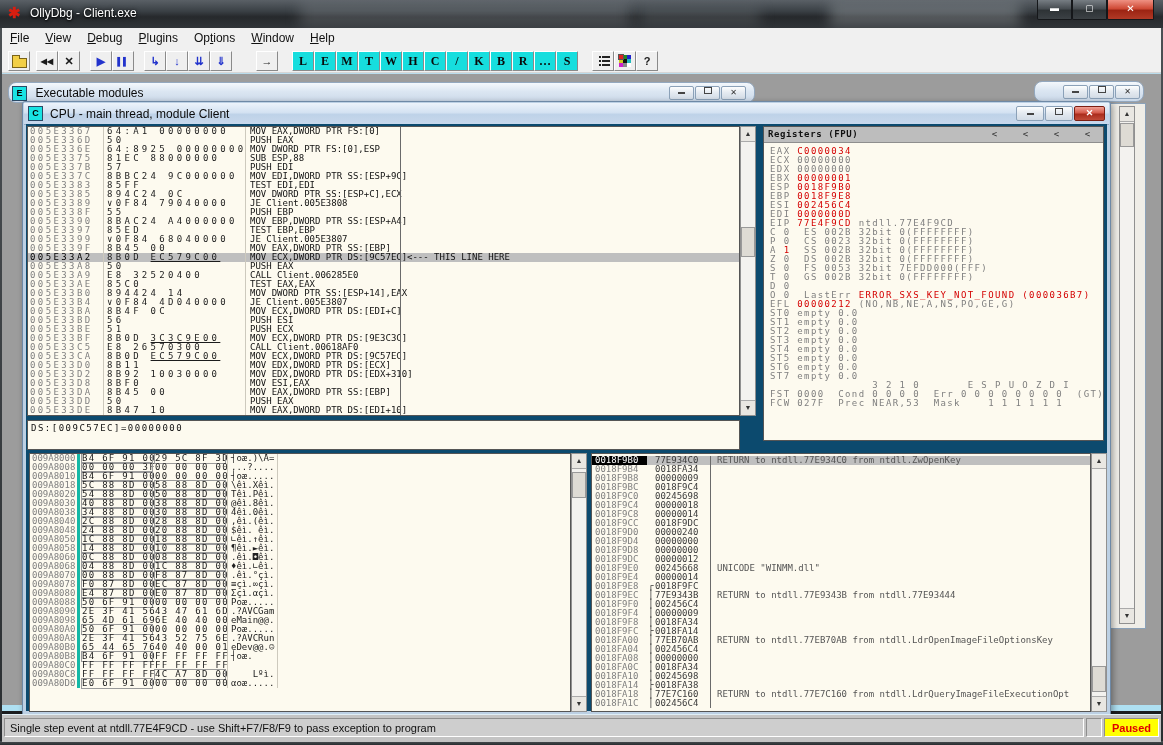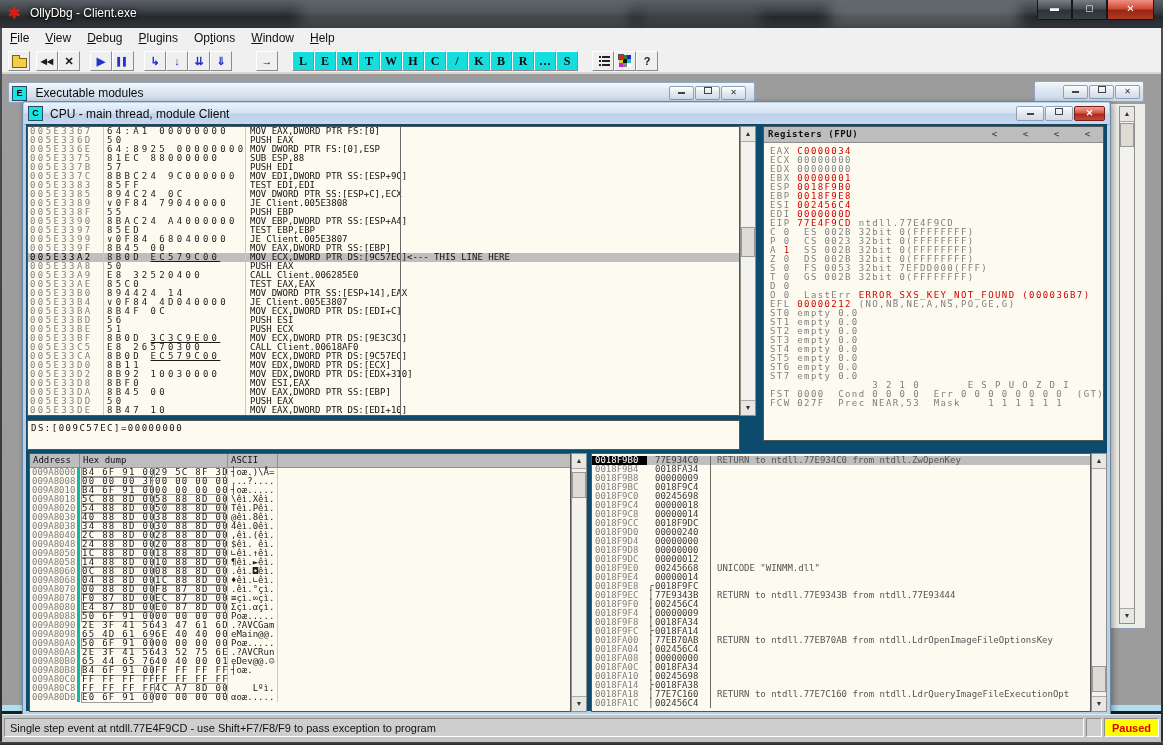--- a/index.html
+++ b/index.html
@@ -55,21 +55,21 @@
   .icon-colors{width:4px;height:4px;background:#d22;
     box-shadow:4px 0 0 #282,8px 0 0 #22c,0 4px 0 #cc2,4px 4px 0 #111,8px 4px 0 #2bb,
     0 8px 0 #c2c,4px 8px 0 #888,8px 8px 0 #fff;margin:-8px 0 0 -8px;outline:1px solid #555}
 
   
   .mdi{position:absolute;left:2px;top:73px;width:1159px;height:637px;background:#9c9c9c;
     border-top:1px solid #b9dcec;box-sizing:border-box}
   .mdi-bottom{position:absolute;left:0;top:631px;width:1159px;height:6px;background:#aee0f2}
 
   .inactive-bar{background:linear-gradient(#f4f8fc,#dbe6f2 45%,#cbd9e9);
-    border:1px solid #93a8bf;border-radius:2px;box-sizing:border-box}
+    border:1px solid #93a8bf;border-radius:8px;box-sizing:border-box}
   .mbtn{display:inline-block;width:25px;height:14px;margin-left:1px;vertical-align:top;
     background:linear-gradient(#fdfefe,#e3e9f0 50%,#d3dce6);
     border:1px solid #8ba1b8;border-radius:2px;text-align:center;
     font-size:8px;line-height:12px;color:#333;box-sizing:border-box}
   .mbtn .sq{display:inline-block;width:6px;height:5px;border:1px solid #444;margin-bottom:1px}
   .mbtn .dash{display:inline-block;width:7px;height:2px;background:#444;margin-bottom:1px}
 
   .child-icon{display:inline-block;width:13px;height:13px;background:#19e3e3;border:1px solid #2a4a66;
     font-size:9px;font-weight:bold;text-align:center;line-height:13px;color:#000;vertical-align:top}
 
@@ -328,26 +328,20 @@
             <div class="rline"><span class="c-g">FST 0000  Cond 0 0 0 0  Err 0 0 0 0 0 0 0 0  (GT)</span></div>
             <div class="rline"><span class="c-g">FCW 027F  Prec NEAR,53  Mask    1 1 1 1 1 1</span></div>
           </div>
       </div>
 
       <div class="pane mono" id="info">
         <div class="line">DS:[009C57EC]=00000000</div>
       </div>
 
       <div class="pane mono" id="dump">
-        <div class="dump-hd">
-          <div class="dh-a">Address</div>
-          <div class="dh-h">Hex dump</div>
-          <div class="dh-t">ASCII</div>
-          <div class="dh-f"></div>
-        </div>
         <div id="dump-rows">
             <div class="hrow"><span class="ha">009A8000</span><span class="hx"><span class="hg boxed">B4 6F 91 00</span><span class="hg boxed">29 5C 8F 3D</span></span><span class="ht">┤oæ.)\Å=</span></div>
             <div class="hrow"><span class="ha">009A8008</span><span class="hx"><span class="hg boxed">00 00 00 3F</span><span class="hg">00 00 00 00</span></span><span class="ht">...?....</span></div>
             <div class="hrow"><span class="ha">009A8010</span><span class="hx"><span class="hg boxed">B4 6F 91 00</span><span class="hg">00 00 00 00</span></span><span class="ht">┤oæ.....</span></div>
             <div class="hrow"><span class="ha">009A8018</span><span class="hx"><span class="hg boxed">5C 88 8D 00</span><span class="hg boxed">58 88 8D 00</span></span><span class="ht">\êì.Xêì.</span></div>
             <div class="hrow"><span class="ha">009A8020</span><span class="hx"><span class="hg boxed">54 88 8D 00</span><span class="hg boxed">50 88 8D 00</span></span><span class="ht">Têì.Pêì.</span></div>
             <div class="hrow"><span class="ha">009A8030</span><span class="hx"><span class="hg boxed">40 88 8D 00</span><span class="hg boxed">38 88 8D 00</span></span><span class="ht">@êì.8êì.</span></div>
             <div class="hrow"><span class="ha">009A8038</span><span class="hx"><span class="hg boxed">34 88 8D 00</span><span class="hg boxed">30 88 8D 00</span></span><span class="ht">4êì.0êì.</span></div>
             <div class="hrow"><span class="ha">009A8040</span><span class="hx"><span class="hg boxed">2C 88 8D 00</span><span class="hg boxed">28 88 8D 00</span></span><span class="ht">,êì.(êì.</span></div>
             <div class="hrow"><span class="ha">009A8048</span><span class="hx"><span class="hg boxed">24 88 8D 00</span><span class="hg boxed">20 88 8D 00</span></span><span class="ht">$êì. êì.</span></div>

